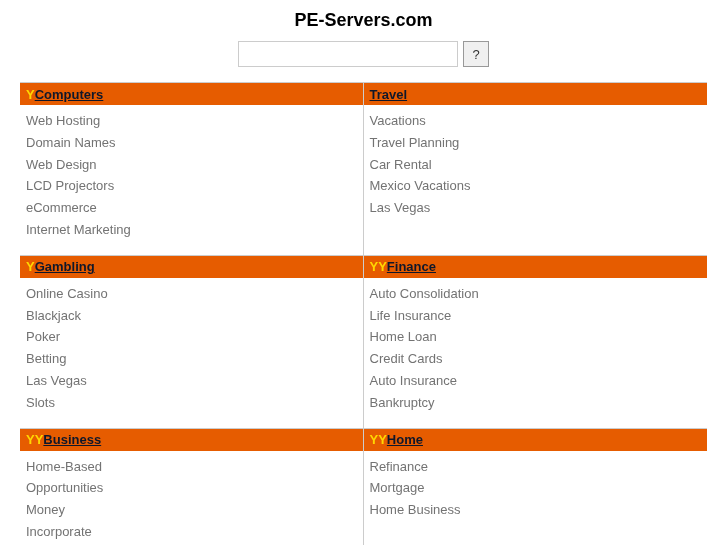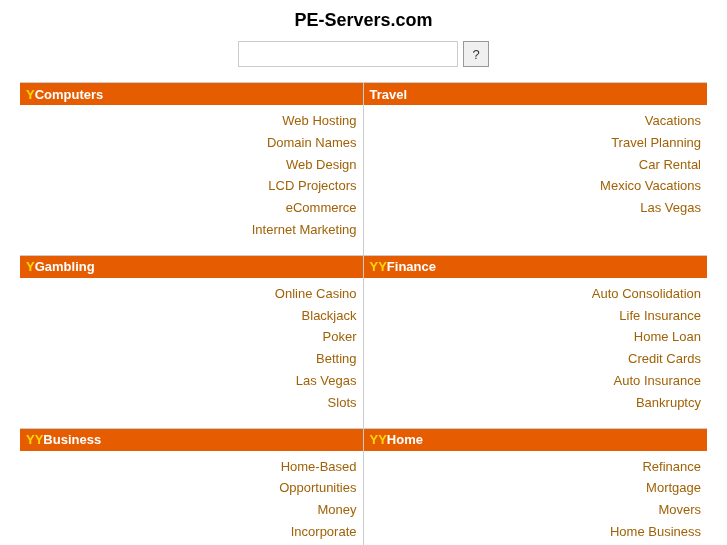--- a/index.html
+++ b/index.html
@@ -69,38 +69,38 @@
       align-items: center;
       gap: 0;
       min-height: 22px;
     }
     .category-header .yy {
       color: #ffd700;
       font-weight: bold;
       font-size: 13px;
     }
     .category-header .cat-label {
-      color: #ffffff;
-      font-weight: bold;
+      color: #0f172a;
+      font-weight: bold;
+      text-decoration: underline;
     }
     .header-right-spacer {
       flex: 1;
     }
     .category-links {
       padding: 2px 6px 4px 6px;
       display: flex;
       flex-direction: column;
       gap: 1px;
     }
     .category-links a {
-      color: #a16207;
+      color: #737373;
       text-decoration: none;
       font-size: 13px;
       line-height: 1.6;
-      text-align: right;
     }
     .left-col {
       border-right: 1px solid #ccc;
     }
   </style>
 </head>
 <body>
 
 <div class="page-wrapper">
   <div class="site-title">PE-Servers.com</div>
@@ -184,18 +184,17 @@
       </div>
       <div class="category-block">
         <div class="category-header">
           <span class="yy">YY</span>
           <span class="cat-label">Home</span>
           <span class="header-right-spacer"></span>
         </div>
         <div class="category-links">
           <a href="#">Refinance </a>
           <a href="#">Mortgage </a>
-          <a href="#">Movers </a>
           <a href="#">Home Business </a>
         </div>
       </div>
     </div>
 </div>
 
 </body></html>

